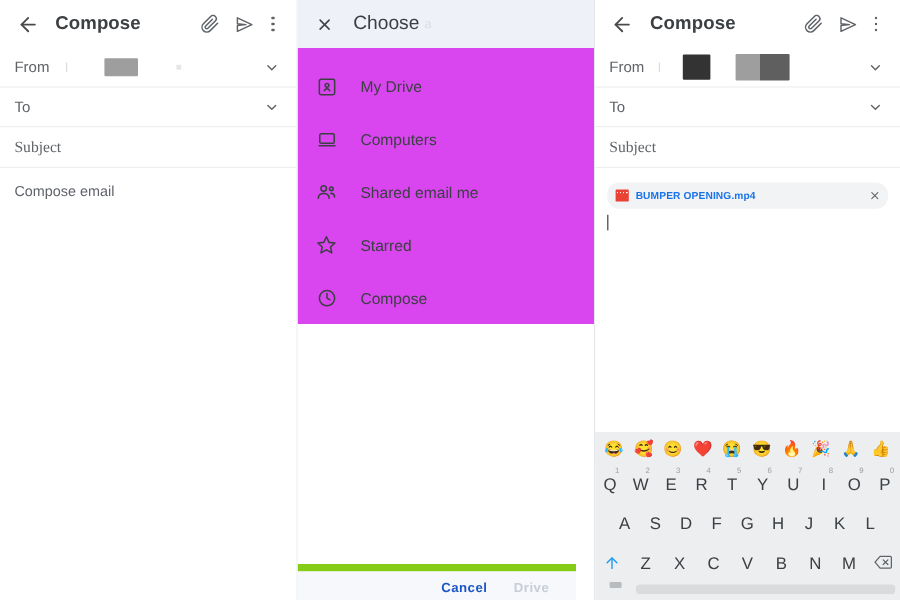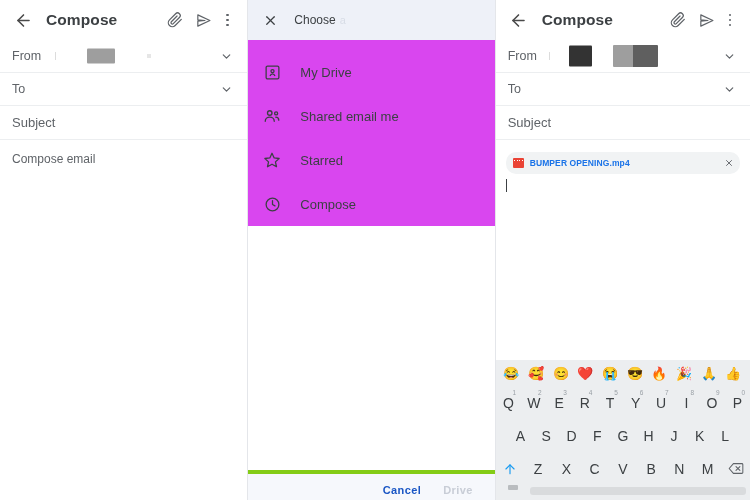--- a/index.html
+++ b/index.html
@@ -56,21 +56,21 @@
   .dots-v i { width: 2.6px; height: 2.6px; border-radius: 50%; background: #5f6368; display: block; }
 
   
   .field {
     position: relative;
     height: 33px;
     display: flex; align-items: center;
     padding: 0 14px 0 12px;
     border-bottom: 1px solid #eceef0;
   }
-  .field.tall { height: 34px; }
+  .field.tall { height: 34px; font-family: Liberation Serif, serif; }
   .field .lab {
     font-size: 12.5px;
     color: #5f6368;
     white-space: nowrap;
   }
   .field .val { flex: 1; position: relative; height: 100%; }
   .field .chev { color: #5f6368; display: flex; align-items: center; }
   .field .ph {
     font-size: 13px; color: #5f6368;
   }
@@ -131,21 +131,21 @@
   
   .picker-head {
     height: 40px;
     background: #eef1f8;
     display: flex; align-items: center;
     padding: 0 10px;
     position: relative;
     z-index: 2;
   }
   .picker-head .x { width: 24px; height: 24px; display: flex; align-items: center; justify-content: center; color: #3c4043; }
-  .picker-head .t { margin-left: 12px; font-size: 12px; color: #3c4043; }
+  .picker-head .t { margin-left: 12px; font-size: 16px; color: #3c4043; }
   .picker-head .t-faint { margin-left: 4px; font-size: 11px; color: #d8dde6; }
 
   .picker-bump {
     position: absolute;
     top: 40px; left: 50%; transform: translateX(-50%);
     width: 66px; height: 13px;
     background: #eef1f8;
     border-radius: 0 0 34px 34px;
     z-index: 1;
     opacity: .75;
@@ -159,24 +159,24 @@
     gap: 18px;
   }
   .drive-item .ic {
     width: 20px; height: 20px;
     display: flex; align-items: center; justify-content: center;
     color: #3c4043; flex: 0 0 20px;
   }
   .drive-item .lb { font-size: 13px; color: #3c4043; }
 
   .picker-foot {
-    position: absolute; left: 0; right: 0; bottom: 0;
+    position: absolute; left: 0; right: 15px; bottom: 0;
     height: 30px;
     background: #f6f8fc;
-    border-top: 4px solid #84cc16;
+    border-top: 6px solid #84cc16;
     display: flex; align-items: flex-end; justify-content: flex-end;
     gap: 22px;
     padding: 0 22px 4px 0;
   }
   .picker-foot .btn { font-size: 11px; font-weight: bold; letter-spacing: .4px; }
   .picker-foot .cancel { color: #1a56c4; }
   .picker-foot .select { color: #c8cdd6; }
 
   
   .keyboard {
@@ -318,20 +318,29 @@
         <span class="ic">
           <svg width="17" height="17" viewBox="0 0 24 24" fill="none" stroke="#3c4043" stroke-width="1.8" stroke-linejoin="round">
               <rect x="3" y="3" width="18" height="18" rx="2"></rect>
               <circle cx="12" cy="10" r="2.2"></circle>
               <path d="M8.5 17c.7-2 2-3 3.5-3s2.8 1 3.5 3"></path>
             </svg>
         </span>
         <span class="lb">My Drive</span>
       </div>
 
+      <div class="drive-item">
+        <span class="ic">
+          <svg width="17" height="17" viewBox="0 0 24 24" fill="none" stroke="#3c4043" stroke-width="1.8" stroke-linejoin="round">
+              <rect x="3.5" y="5" width="17" height="11" rx="1.5"></rect>
+              <line x1="2" y1="19" x2="22" y2="19"></line>
+            </svg>
+        </span>
+        <span class="lb">Computers</span>
+      </div>
 
       <div class="drive-item">
         <span class="ic">
           <svg width="18" height="18" viewBox="0 0 24 24" fill="none" stroke="#3c4043" stroke-width="1.8" stroke-linecap="round" stroke-linejoin="round">
               <circle cx="9" cy="8" r="3"></circle>
               <path d="M3 19c0-3.3 2.7-5.5 6-5.5s6 2.2 6 5.5"></path>
               <circle cx="17.5" cy="8.5" r="2"></circle>
               <path d="M17 13.5c2.3 0 4 1.6 4 4"></path>
             </svg>
         </span>

